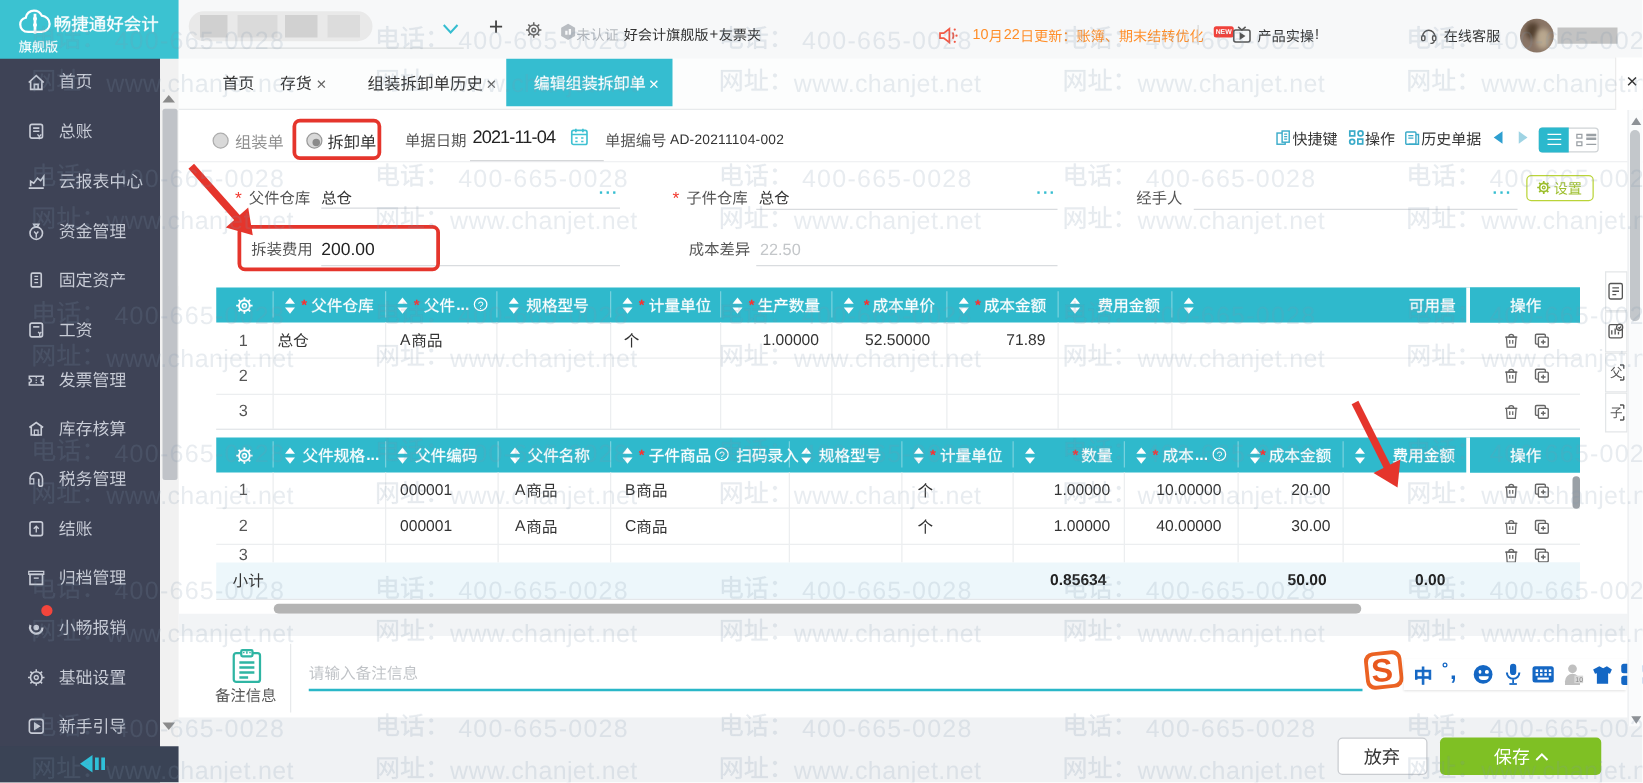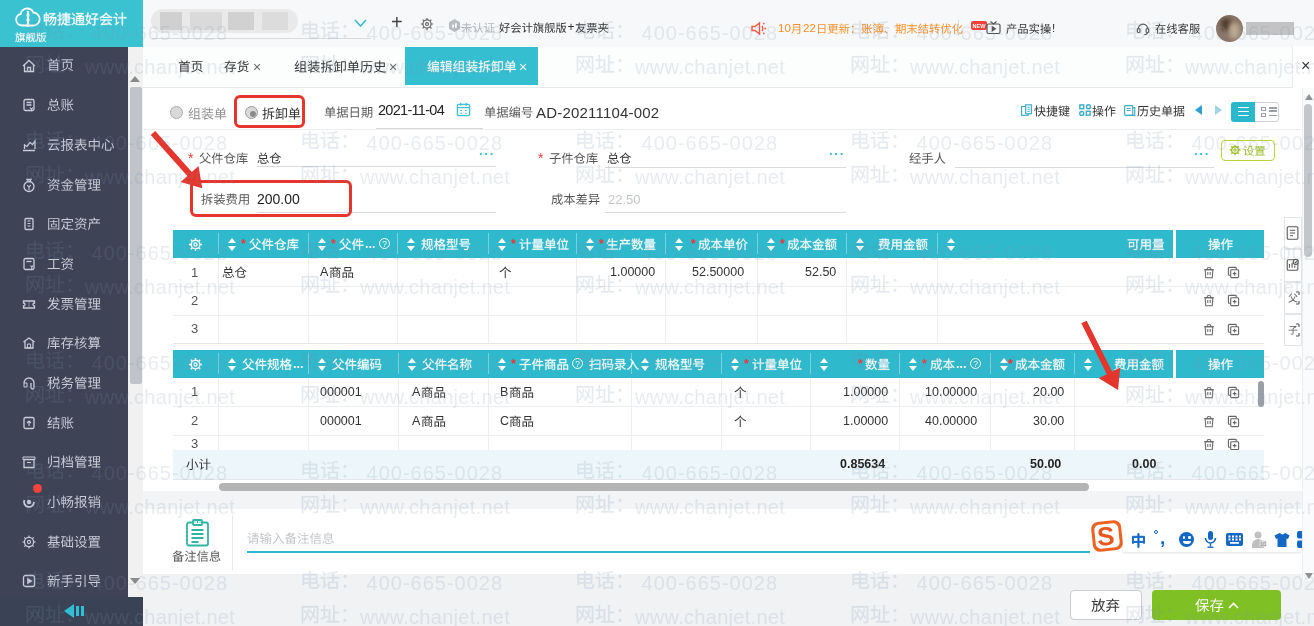--- a/index.html
+++ b/index.html
@@ -332,21 +332,21 @@
       <rect x="1.5" y="2.5" width="13" height="12" rx="1.5"></rect>
       <path d="M1.5 6h13M5 1v3M11 1v3"></path>
       <path d="M4.5 9h2M4.5 12h2M9.5 9h2M9.5 12h2" stroke-width="1.2"></path>
     </svg>
 <svg class="cj" style="position:absolute;left:484.0px;top:105.7px;width:49.2px;height:12.3px" viewBox="0 0 4000 1000" fill="#555">
       <use href="#q75" x="0"></use>
       <use href="#q80" x="1000"></use>
       <use href="#q78" x="2000"></use>
       <use href="#q81" x="3000"></use>
     </svg>
-<div style="position:absolute;left:536.0px;top:106.0px;font-size:15px;line-height:13.0px;color:#333;letter-spacing:0.2px;white-space:nowrap">AD-20211104-002</div>
+<div style="position:absolute;left:536.0px;top:106.0px;font-size:11px;line-height:13.0px;color:#333;letter-spacing:0.2px;white-space:nowrap">AD-20211104-002</div>
 <svg style="position:absolute;left:1020px;top:104px" width="13" height="13" viewBox="0 0 16 16" fill="none" stroke="#3aabc9" stroke-width="1.4">
       <rect x="2" y="3" width="8" height="11"></rect>
       <rect x="7" y="1" width="7" height="11" fill="#fff"></rect>
       <path d="M9 4h3M9 6.5h3M9 9h3" stroke-width="1.2"></path>
     </svg>
 <svg class="cj" style="position:absolute;left:1034.0px;top:105.4px;width:36.0px;height:12.0px" viewBox="0 0 3000 1000" fill="#333">
       <use href="#q82" x="0"></use>
       <use href="#q1" x="1000"></use>
       <use href="#q83" x="2000"></use>
     </svg>
@@ -595,21 +595,21 @@
 <div style="position:absolute;left:320.0px;top:266.4px;font-size:12.5px;line-height:12.5px;color:#333;white-space:nowrap">A</div>
 <svg class="cj" style="position:absolute;left:328.5px;top:266.0px;width:25.0px;height:12.5px" viewBox="0 0 2000 1000" fill="#333">
       <use href="#q107" x="0"></use>
       <use href="#q63" x="1000"></use>
     </svg>
 <svg class="cj" style="position:absolute;left:499.0px;top:266.0px;width:12.5px;height:12.5px" viewBox="0 0 1000 1000" fill="#333">
       <use href="#q108" x="0"></use>
     </svg>
 <div style="position:absolute;left:610.0px;top:266.4px;font-size:12.5px;line-height:12.5px;color:#333;white-space:nowrap">1.00000</div>
 <div style="position:absolute;left:692.0px;top:266.4px;font-size:12.5px;line-height:12.5px;color:#333;white-space:nowrap">52.50000</div>
-<div style="position:absolute;left:805.0px;top:266.4px;font-size:12.5px;line-height:12.5px;color:#333;white-space:nowrap">52.50</div>
+<div style="position:absolute;left:805.0px;top:266.4px;font-size:12.5px;line-height:12.5px;color:#333;white-space:nowrap">71.89</div>
 <div style="position:absolute;left:173.0px;top:349.5px;width:1091.0px;height:28.5px;background:#2fb9cc"></div>
 <div style="position:absolute;left:1176.0px;top:349.5px;width:88.0px;height:28.5px;background:#2fb9cc"></div>
 <div style="position:absolute;left:218.0px;top:353.0px;width:1.0px;height:21.0px;background:rgba(255,255,255,.35)"></div>
 <div style="position:absolute;left:308.0px;top:353.0px;width:1.0px;height:21.0px;background:rgba(255,255,255,.35)"></div>
 <div style="position:absolute;left:398.0px;top:353.0px;width:1.0px;height:21.0px;background:rgba(255,255,255,.35)"></div>
 <div style="position:absolute;left:488.0px;top:353.0px;width:1.0px;height:21.0px;background:rgba(255,255,255,.35)"></div>
 <div style="position:absolute;left:631.0px;top:353.0px;width:1.0px;height:21.0px;background:rgba(255,255,255,.35)"></div>
 <div style="position:absolute;left:721.0px;top:353.0px;width:1.0px;height:21.0px;background:rgba(255,255,255,.35)"></div>
 <div style="position:absolute;left:810.0px;top:353.0px;width:1.0px;height:21.0px;background:rgba(255,255,255,.35)"></div>
 <div style="position:absolute;left:899.0px;top:353.0px;width:1.0px;height:21.0px;background:rgba(255,255,255,.35)"></div>

